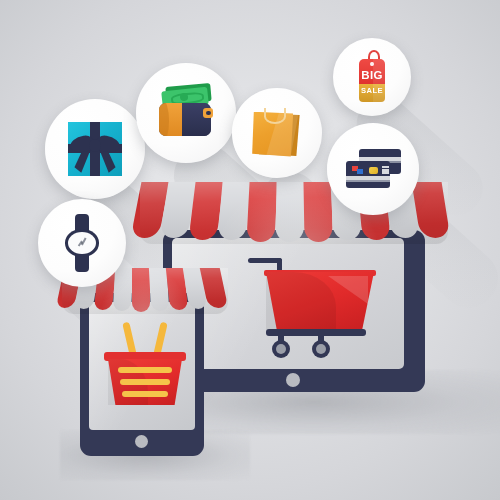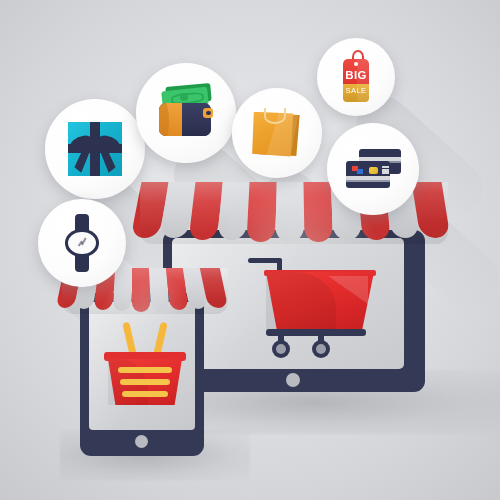--- a/index.html
+++ b/index.html
@@ -66,21 +66,21 @@
   .bag-handle{position:absolute;left:25%;top:6%;width:34%;height:24%;border:2.6px solid #f3d49a;border-top:none;border-radius:0 0 50% 50%;}
 
   
   .tag-wrap{position:relative;width:100%;height:100%;}
   .tag-string{position:absolute;left:40%;top:0;width:20%;height:22%;border:2.3px solid #e1433f;border-bottom:none;border-radius:50% 50% 0 0;}
   .tag-body{position:absolute;left:17%;top:16%;width:66%;height:80%;border-radius:5px 5px 4px 4px;overflow:hidden;}
   .tag-top{position:absolute;left:0;top:0;width:100%;height:58%;background:linear-gradient(180deg,#ef4a44 0%,#e0332f 100%);}
   .tag-bot{position:absolute;left:0;top:58%;width:100%;height:42%;background:linear-gradient(180deg,#e8b23c 0%,#cf9726 100%);}
   .tag-hole{position:absolute;left:42%;top:7%;width:15%;height:11%;background:#fff;border-radius:50%;opacity:.92;}
   .tag-txt1{position:absolute;left:0;top:23%;width:100%;text-align:center;color:#fff;font-weight:bold;font-size:11.5px;letter-spacing:.3px;font-family:"Liberation Sans",sans-serif;}
-  .tag-txt2{position:absolute;left:0;top:64%;width:100%;text-align:center;color:#fff;font-weight:normal;font-size:7.6px;letter-spacing:.4px;font-family:"Liberation Sans",sans-serif;}
+  .tag-txt2{position:absolute;left:0;top:64%;width:100%;text-align:center;color:#fff;font-weight:bold;font-size:7.6px;letter-spacing:.4px;font-family:"Liberation Sans",sans-serif;}
   .tag-shine{position:absolute;left:52%;top:0;width:48%;height:100%;background:rgba(255,255,255,.09);}
 
   
   .cc-wrap{position:relative;width:100%;height:100%;}
   .cc-back{position:absolute;left:26%;top:12%;width:70%;height:48%;background:#2f3454;border-radius:3px;overflow:hidden;}
   .cc-back .strip{position:absolute;left:0;top:30%;width:100%;height:16%;background:#d7d9de;}
   .cc-back .strip2{position:absolute;left:0;top:48%;width:100%;height:7%;background:#8a8fa0;}
   .cc-front{position:absolute;left:5%;top:34%;width:74%;height:52%;background:#2f3454;border-radius:3px;overflow:hidden;}
   .cc-front .mag{position:absolute;left:0;top:56%;width:100%;height:14%;background:#d7d9de;}
   .cc-front .mag2{position:absolute;left:0;top:72%;width:100%;height:8%;background:#9398a8;}
@@ -285,21 +285,21 @@
     <div style="width:54px;height:56px;position:relative;">
       <div class="bag-wrap">
         <div class="bag-back"></div>
         <div class="bag-front"></div>
         <div class="bag-sheen"></div>
         <div class="bag-handle"></div>
       </div>
     </div>
   </div>
 
-  <div class="bubble" style="left:317px;top:38px;width:78px;height:78px;">
+  <div class="bubble" style="left:333px;top:38px;width:78px;height:78px;">
     <div style="width:40px;height:54px;position:relative;">
       <div class="tag-wrap">
         <div class="tag-string"></div>
         <div class="tag-body">
           <div class="tag-top"></div>
           <div class="tag-bot"></div>
           <div class="tag-shine"></div>
           <div class="tag-hole"></div>
           <div class="tag-txt1">BIG</div>
           <div class="tag-txt2">SALE</div>

